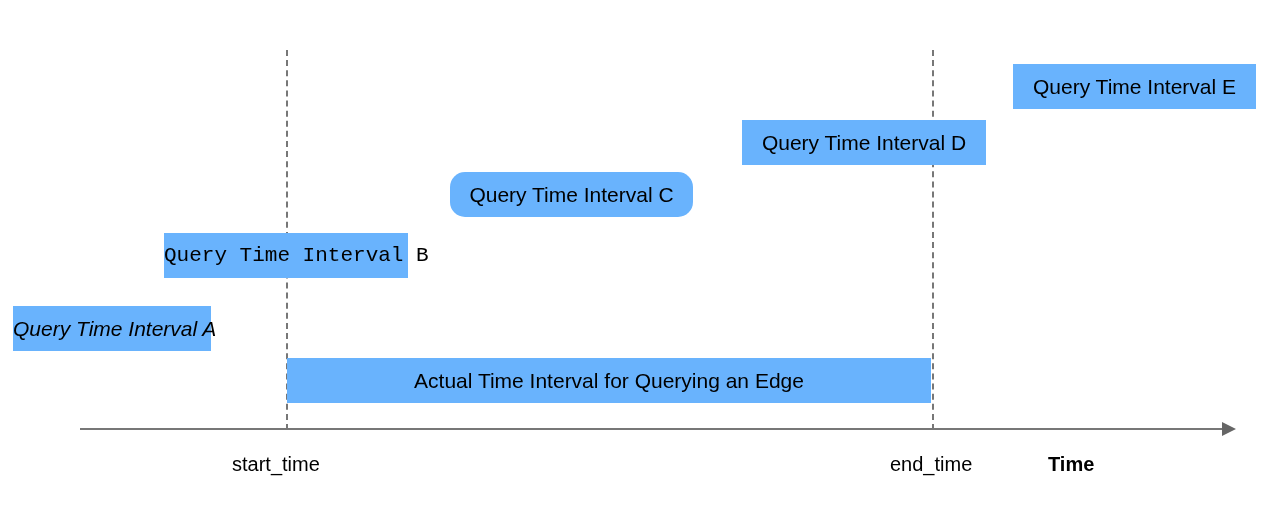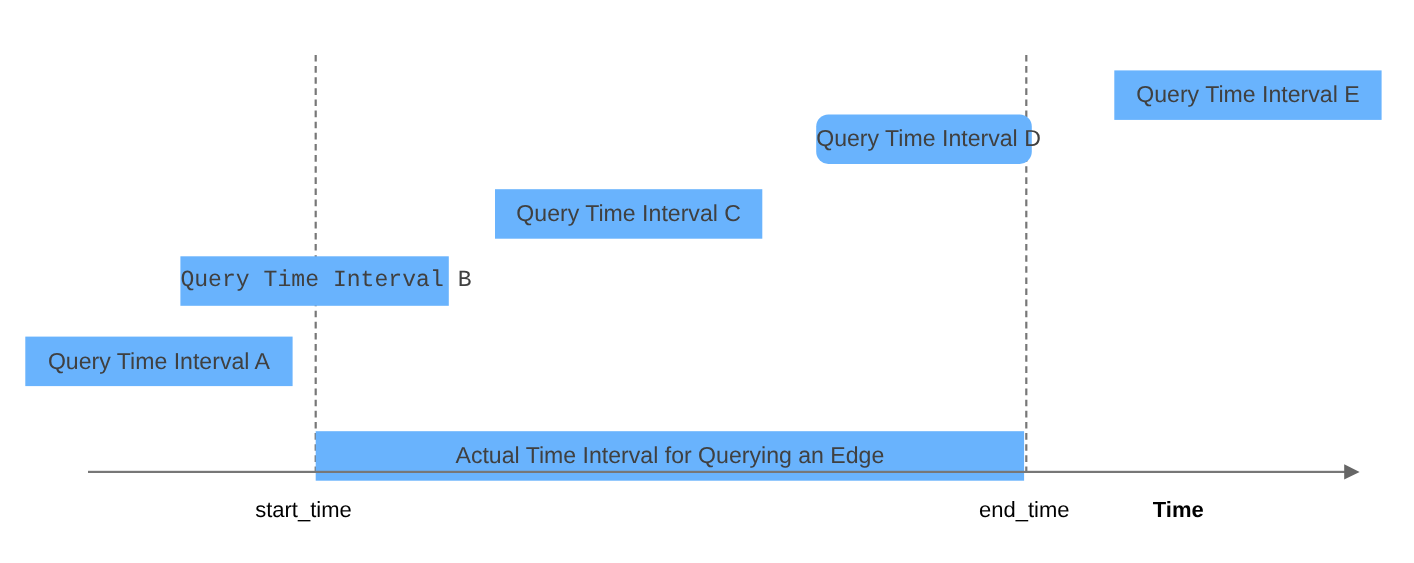--- a/index.html
+++ b/index.html
@@ -1,42 +1,42 @@
 <!DOCTYPE html>
 <html><head>
 <meta charset="utf-8">
 <style>
   html, body { margin:0; padding:0; background:#ffffff; }
   body { width:1285px; height:512px; position:relative; overflow:hidden;
          font-family:"Liberation Sans", sans-serif; }
-  .box { position:absolute; background:#69b3fd; color:#404040;
+  .box { position:absolute; background:#69b3fd; color:#000000;
          font-size:21px; line-height:45px; height:45px; text-align:center;
          white-space:nowrap; }
   .vline { position:absolute; top:50px; height:380px; width:0;
            border-left:2px dashed #777777; }
   .axis { position:absolute; left:80px; top:428px; width:1148px; height:0;
           border-top:2px solid #777777; }
   .arrow { position:absolute; left:1222px; top:422px; width:0; height:0;
            border-top:7px solid transparent; border-bottom:7px solid transparent;
            border-left:14px solid #666666; }
   .lbl { position:absolute; top:453px; font-size:20px; color:#000000; white-space:nowrap; }
   .lbl.bold { font-weight:bold; }
 </style>
 </head>
 <body>
 
 <div class="vline" style="left:286px;"></div>
 <div class="vline" style="left:932px;"></div>
 
-<div class="box" style="left:23px; top:306px; width:243px;">Query Time Interval A</div>
+<div class="box" style="left:13px; top:306px; width:198px;font-style:italic;">Query Time Interval A</div>
 <div class="box" style="left:164px; top:233px; width:244px;font-family:Liberation Mono, monospace;">Query Time Interval B</div>
-<div class="box" style="left:450px; top:172px; width:243px;">Query Time Interval C</div>
-<div class="box" style="left:742px; top:104px; width:196px;border-radius:11px;">Query Time Interval D</div>
+<div class="box" style="left:450px; top:172px; width:243px;border-radius:15px;">Query Time Interval C</div>
+<div class="box" style="left:742px; top:120px; width:244px;">Query Time Interval D</div>
 <div class="box" style="left:1013px; top:64px; width:243px;">Query Time Interval E</div>
 
-<div class="box" style="left:287px; top:358px; width:644px;margin-top:34px;">Actual Time Interval for Querying an Edge</div>
+<div class="box" style="left:287px; top:358px; width:644px;">Actual Time Interval for Querying an Edge</div>
 
 <div class="axis"></div>
 <div class="arrow"></div>
 
 <div class="lbl" style="left:232px;">start_time</div>
 <div class="lbl" style="left:890px;">end_time</div>
 <div class="lbl bold" style="left:1048px;">Time</div>
 
 </body></html>

